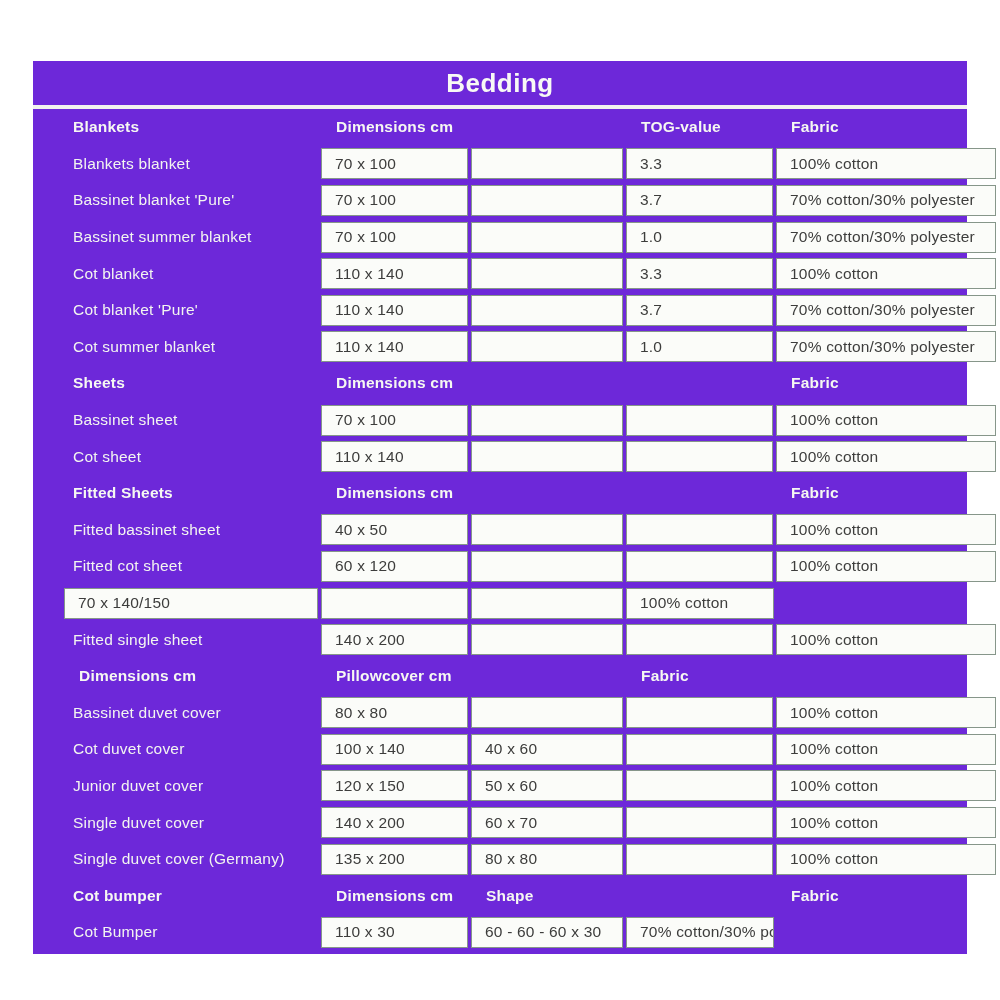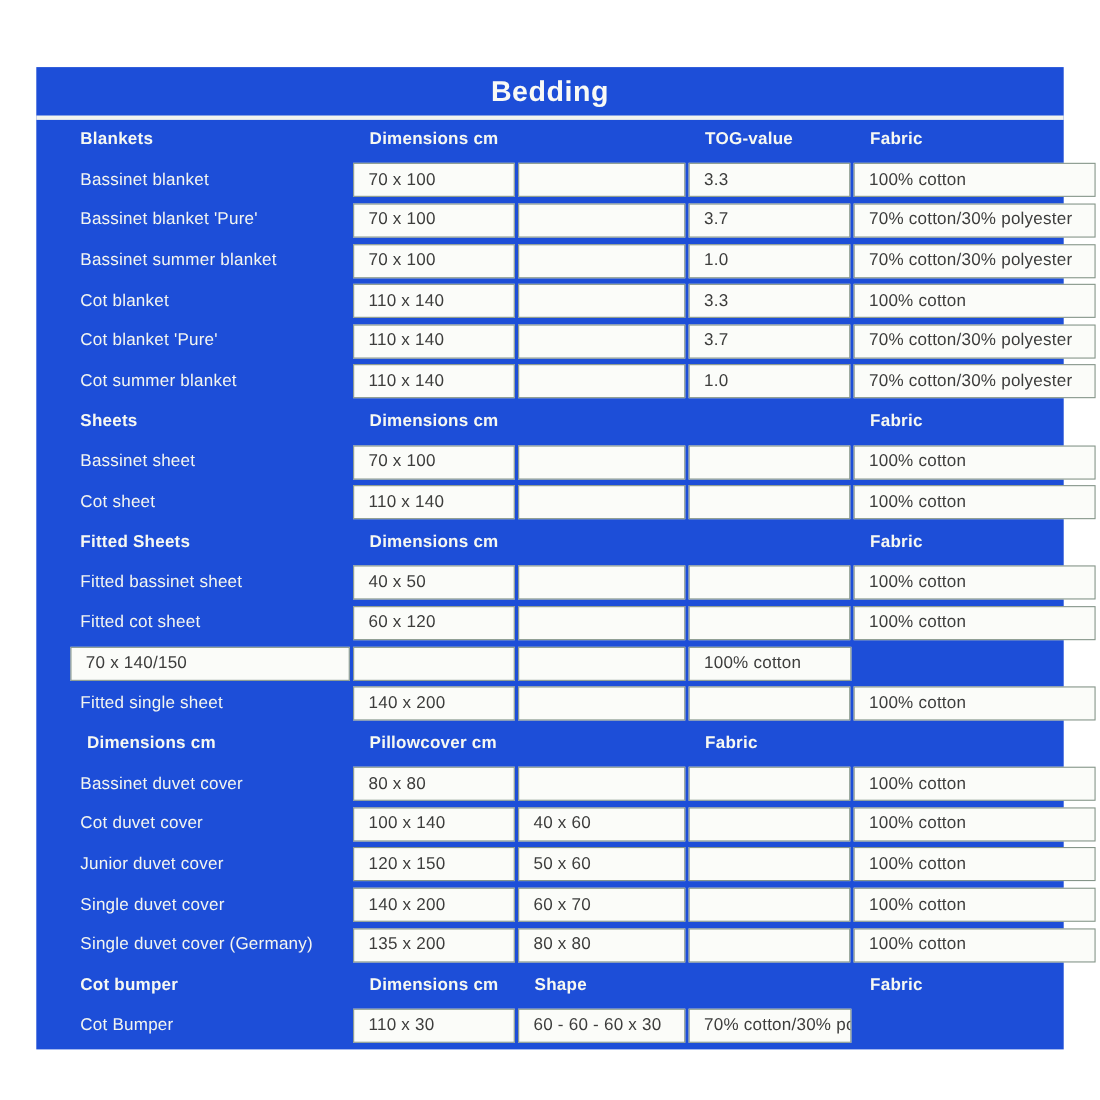--- a/index.html
+++ b/index.html
@@ -7,21 +7,21 @@
     position:relative;
     width:1000px;height:1000px;
     background:#ffffff;
     font-family:"Liberation Sans", sans-serif;
     overflow:hidden;
   }
   .bedding-table{
     position:absolute;
     left:33px;top:61px;
     width:934px;
-    background:#1d4ed8;
+    background:#6d28d9;
   }
   .title-bar{
     height:44px;
     display:flex;align-items:center;justify-content:center;
     border-bottom:4px solid #f2f3ee;
     color:#f8f9f5;
     font-weight:bold;
     font-size:26px;
     letter-spacing:.5px;
   }
@@ -80,21 +80,21 @@
     <div class="title-bar">Bedding</div>
     <div class="rows">
         <div class="row">
           <div class="section-title">Blankets</div>
           <div class="col-header">Dimensions cm</div>
           <div class="col-header"></div>
           <div class="col-header">TOG-value</div>
           <div class="col-header">Fabric</div>
         </div>
         <div class="row">
-          <div class="row-label">Bassinet blanket</div>
+          <div class="row-label">Blankets blanket</div>
           <div class="cell">70 x 100</div>
           <div class="cell"></div>
           <div class="cell">3.3</div>
           <div class="cell last">100% cotton</div>
         </div>
         <div class="row">
           <div class="row-label">Bassinet blanket 'Pure'</div>
           <div class="cell">70 x 100</div>
           <div class="cell"></div>
           <div class="cell">3.7</div>

